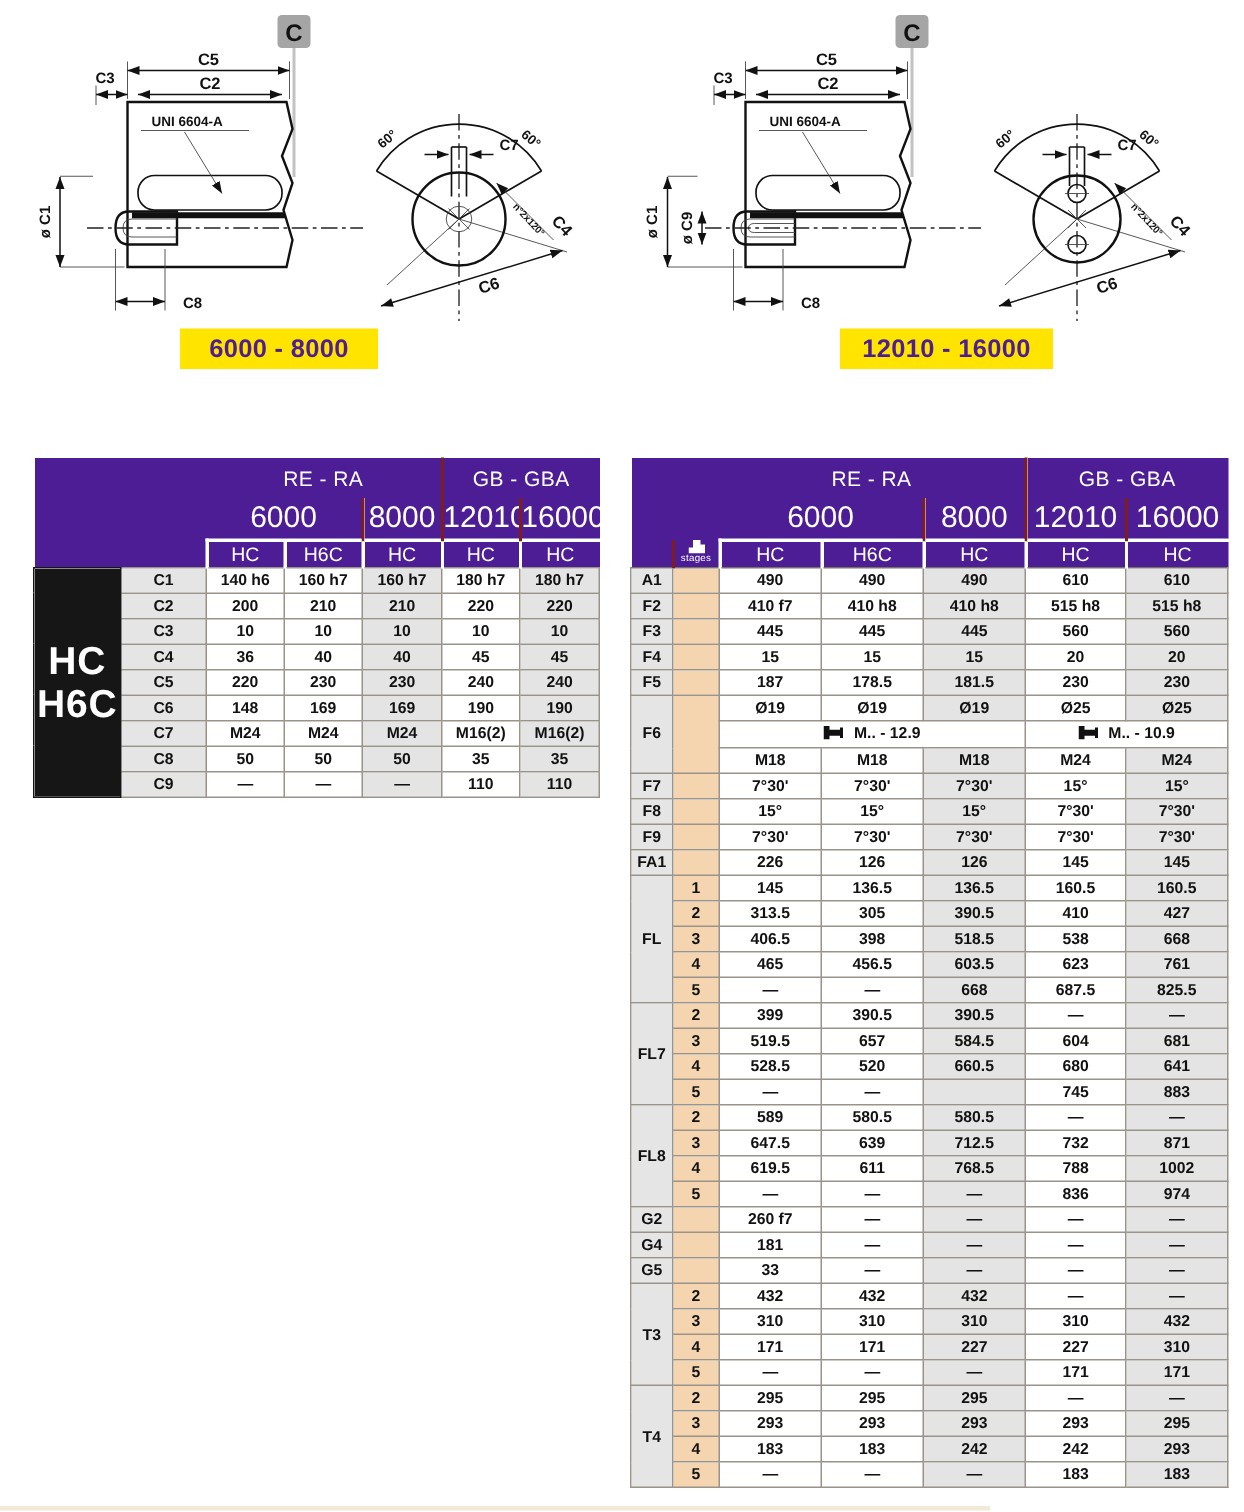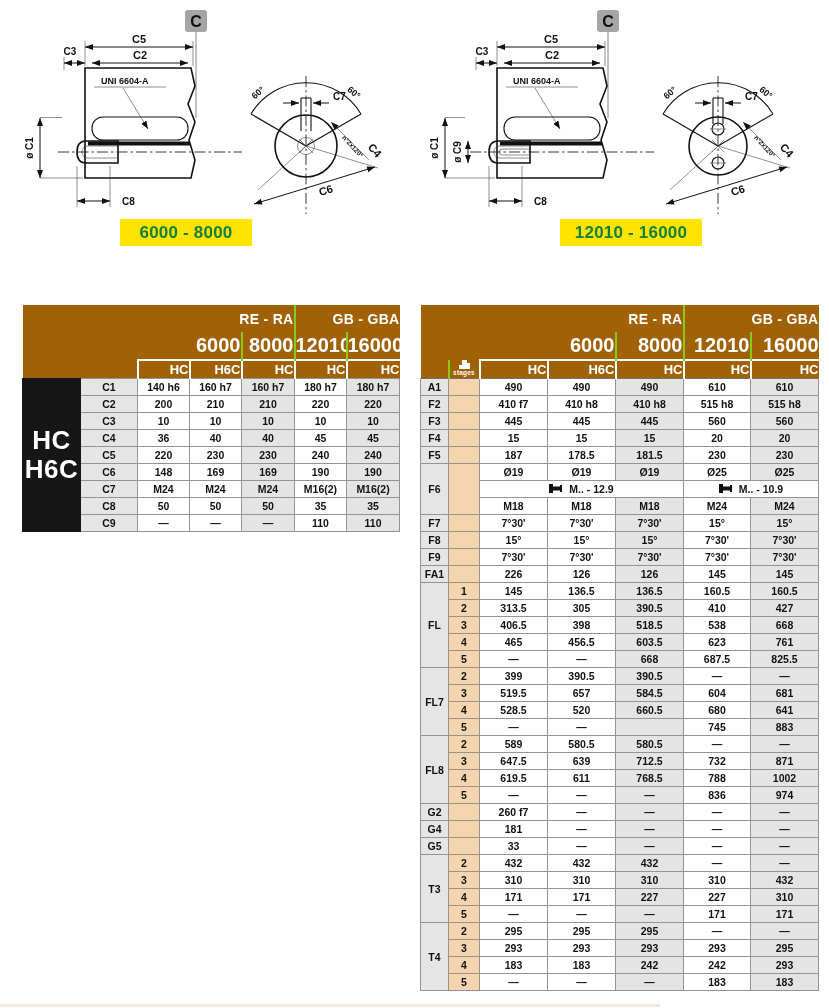--- a/index.html
+++ b/index.html
@@ -6,33 +6,33 @@
   html,body{width:829px;height:1008px;background:#fff;font-family:"Liberation Sans",sans-serif;overflow:hidden}
   .canvas{position:relative;width:829px;height:1008px;background:#fff}
   svg.drawing{position:absolute;top:0}
   svg text{font-family:"Liberation Sans",sans-serif;font-weight:bold;fill:#111}
   .out{stroke:#111;stroke-width:1.6;fill:none}
   .med{stroke:#111;stroke-width:1.1;fill:none}
   .dim{stroke:#111;stroke-width:1;fill:none}
   .thin{stroke:#444;stroke-width:0.6;fill:none}
   .cl{stroke:#222;stroke-width:0.9;stroke-dasharray:11 3 2.5 3;fill:none}
   .halo{paint-order:stroke;stroke:#fff;stroke-width:3px}
-  .caption{position:absolute;background:#FFE400;color:#15803d;font-weight:bold;font-size:17px;text-align:center;line-height:27px;height:27px;letter-spacing:.2px}
+  .caption{position:absolute;background:#FFE400;color:#4c1d95;font-weight:bold;font-size:17px;text-align:center;line-height:27px;height:27px;letter-spacing:.2px}
   #cap-left{left:120px;top:219px;width:132px}
   #cap-right{left:560px;top:219px;width:142px}
 
   table.spec{border-collapse:collapse;table-layout:fixed;position:absolute}
   #left-table{left:22px;top:305px;width:377px}
   #right-table{left:420px;top:305px;width:398px}
   .spec th,.spec td{padding:0;overflow:hidden;white-space:nowrap}
-  .hb{background:#a16207;color:#fff;text-align:right;vertical-align:middle;font-weight:bold}
+  .hb{background:#4c1d95;color:#fff;text-align:center;vertical-align:middle;font-weight:normal}
   .grp{font-size:14px;height:27px;letter-spacing:.3px}
   .size{font-size:20px;height:28px}
   .mdl{font-size:13px;height:18px;border-left:2px solid #fff;border-top:2px solid #fff}
-  .bl{border-left:2px solid #84cc16}
+  .bl{border-left:2px solid #7f1d1d}
   .spec tbody td{border:1px solid #9a938a;height:16.4px;line-height:16px;text-align:center;font-size:10.5px;font-weight:bold;color:#111;background:#fff}
   .spec tbody td.sh{background:#e4e4e4}
   .spec tbody td.rl{background:#e5e5e5}
   .spec tbody td.stg{background:#f4d5b0}
   .spec tbody td.side{background:#161616;border:1px solid #161616;vertical-align:middle}
   td.side div{font-size:26px;font-weight:bold;color:#fff;text-align:center;line-height:1.08;letter-spacing:.5px}
   tr.gtop td{border-top:1.5px solid #78716a}
   td.specrow{font-size:9px}
   td.specrow .wrap{display:inline-flex;align-items:center;gap:7px;justify-content:flex-end}
   .stages-box{display:flex;flex-direction:column;align-items:center;justify-content:flex-end;height:100%;padding-bottom:1px}

